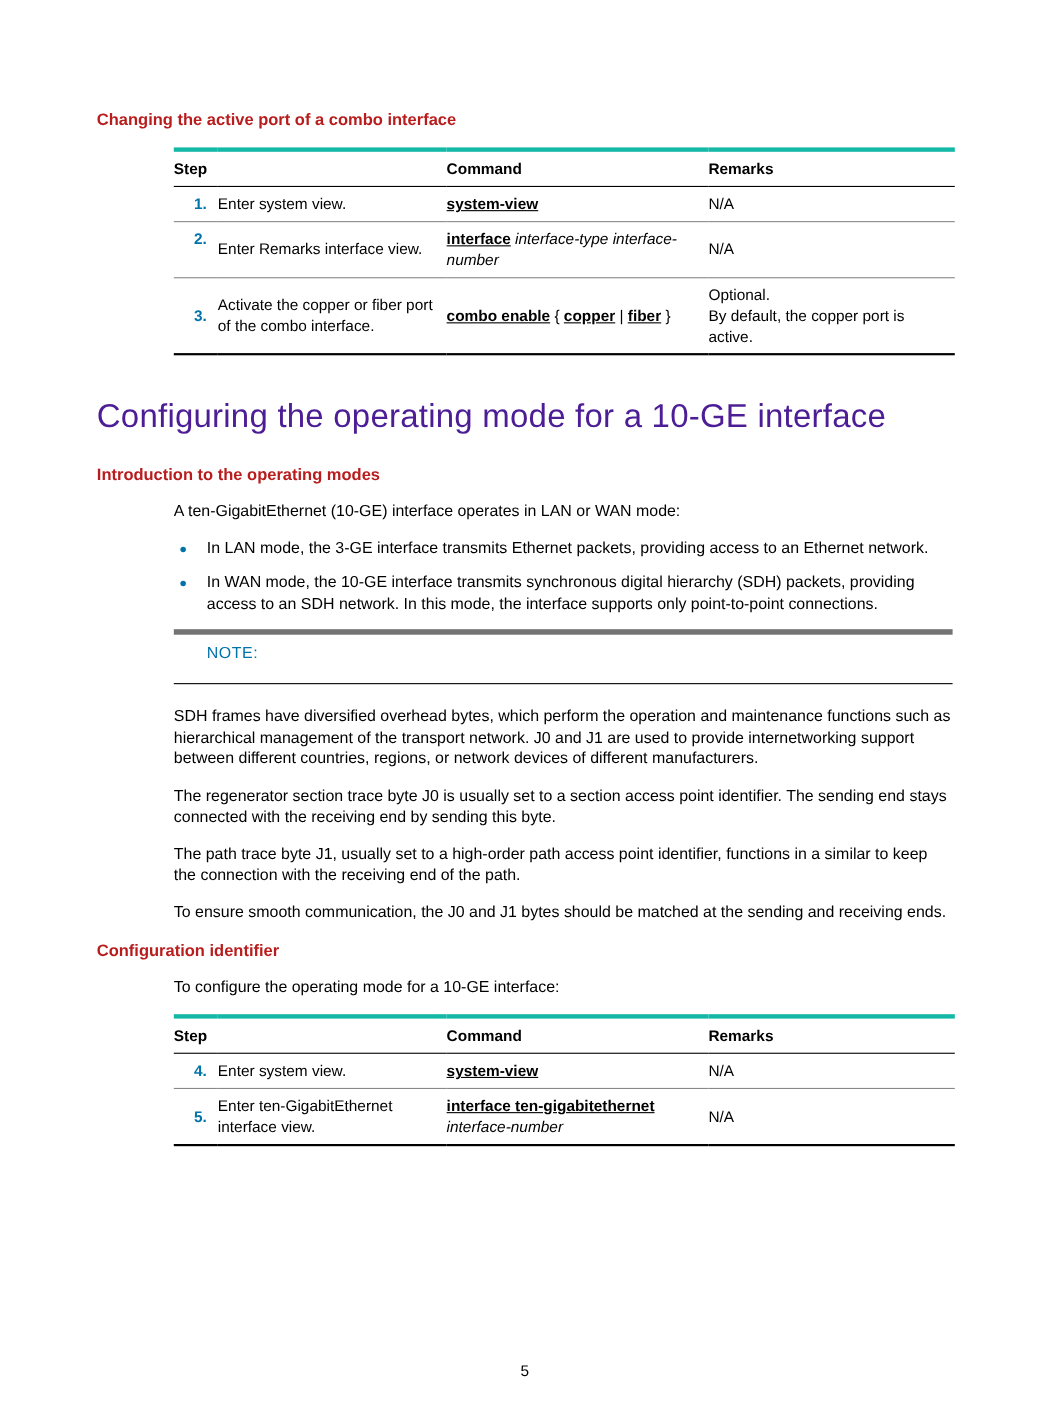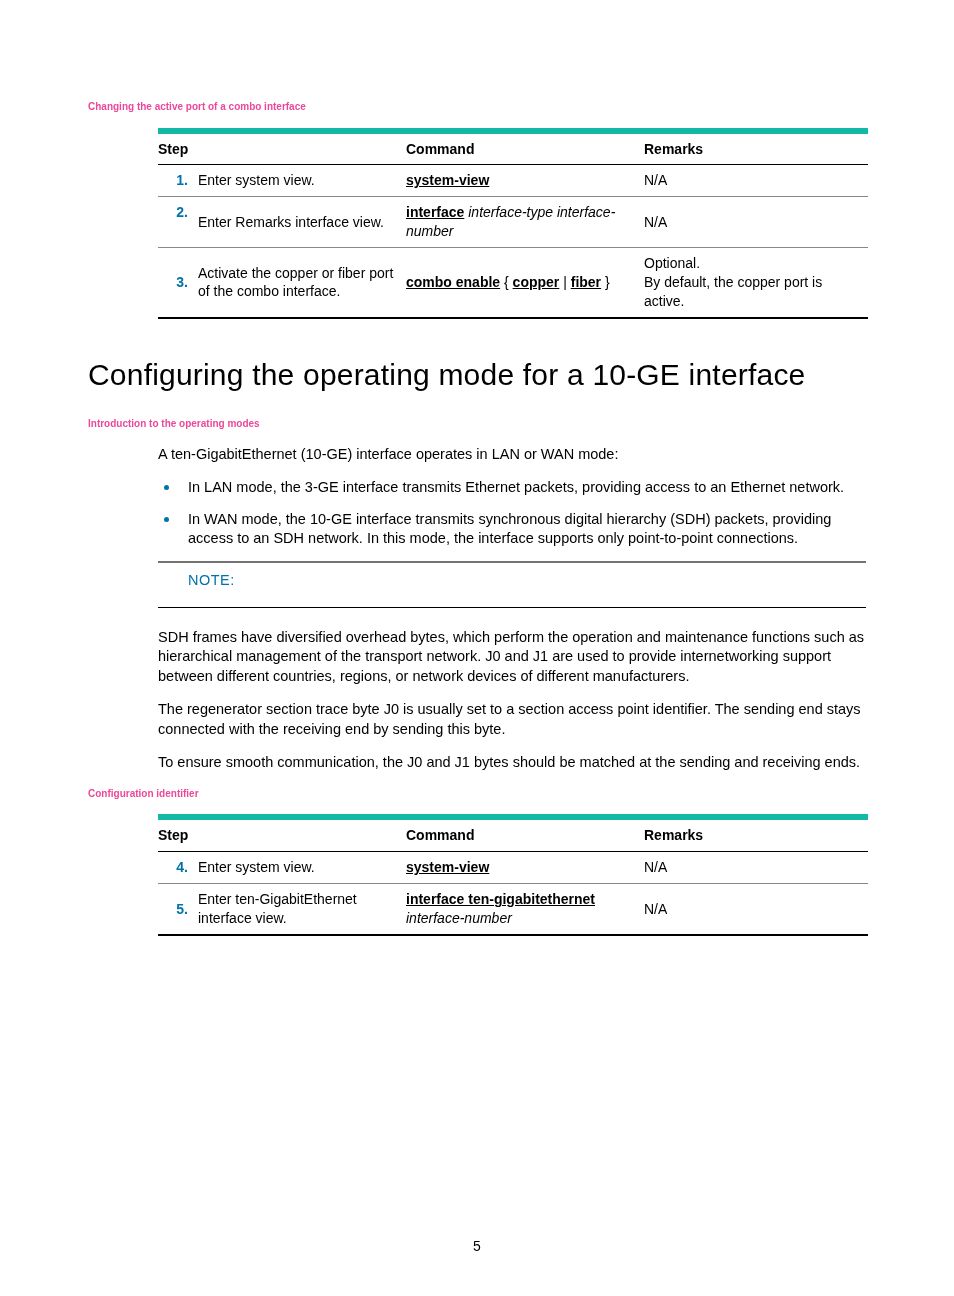--- a/index.html
+++ b/index.html
@@ -14,47 +14,47 @@
     padding: 0;
     box-sizing: border-box;
   }
   .page {
     padding: 100px 88px 40px 88px;
     box-sizing: border-box;
     min-height: 1296px;
     position: relative;
   }
   .h3 {
-    color: #ec4899;
+    color: #b91c1c;
     font-weight: 600;
-    font-size: 10px;
+    font-size: 15px;
     margin: 0 0 14px 0;
   }
   .h1 {
-    color: #000000;
+    color: #4c1d95;
     font-weight: 300;
     font-size: 30px;
     margin: 36px 0 22px 0;
     letter-spacing: 0.2px;
   }
   .content-indent {
     margin-left: 70px;
     margin-top: 11px;
   }
   table.step-table {
     border-collapse: collapse;
     width: 710px;
     margin-left: 70px;
     font-size: 14px;
   }
   table.step-table th {
     text-align: left;
     font-weight: 700;
     padding: 6px 4px 6px 0;
-    border-top: 6px solid #14b8a6;
+    border-top: 4px solid #14b8a6;
     border-bottom: 1px solid #000;
     vertical-align: top;
   }
   table.step-table td {
     padding: 6px 4px 6px 0;
     border-bottom: 1px solid #888;
     vertical-align: middle;
   }
   table.step-table tbody tr:last-child td {
     border-bottom: 2px solid #000;
@@ -100,21 +100,21 @@
     top: 7px;
     width: 5px;
     height: 5px;
     background: #0073a8;
     border-radius: 50%;
   }
   .para {
     margin: 0 0 14px 0;
   }
   .note-box {
-    border-top: 2px solid #737373;
+    border-top: 5px solid #737373;
     border-bottom: 1px solid #000;
     padding: 8px 0 10px 0;
     margin: 6px 0 20px 0;
   }
   .note-label {
     color: #0073a8;
     font-size: 14.5px;
     margin: 0 0 6px 30px;
     letter-spacing: 0.5px;
   }
@@ -180,24 +180,28 @@
       <li>In WAN mode, the 10-GE interface transmits synchronous digital hierarchy (SDH) packets, providing access to an SDH network. In this mode, the interface supports only point-to-point connections.</li>
     </ul>
     <div class="note-box">
       <p class="note-label">NOTE:</p>
     </div>
   </div>
 
   <div class="content-indent">
     <p class="para">SDH frames have diversified overhead bytes, which perform the operation and maintenance functions such as hierarchical management of the transport network. J0 and J1 are used to provide internetworking support between different countries, regions, or network devices of different manufacturers.</p>
     <p class="para">The regenerator section trace byte J0 is usually set to a section access point identifier. The sending end stays connected with the receiving end by sending this byte.</p>
+    <p class="para">The path trace byte J1, usually set to a high-order path access point identifier, functions in a similar to keep the connection with the receiving end of the path.</p>
     <p class="para">To ensure smooth communication, the J0 and J1 bytes should be matched at the sending and receiving ends.</p>
   </div>
 
   <div class="h3">Configuration identifier</div>
+  <div class="content-indent">
+    <p class="para">To configure the operating mode for a 10-GE interface:</p>
+  </div>
 
   <table class="step-table">
     <thead>
       <tr>
         <th colspan="2">Step</th>
         <th>Command</th>
         <th>Remarks</th>
       </tr>
     </thead>
     <tbody>

